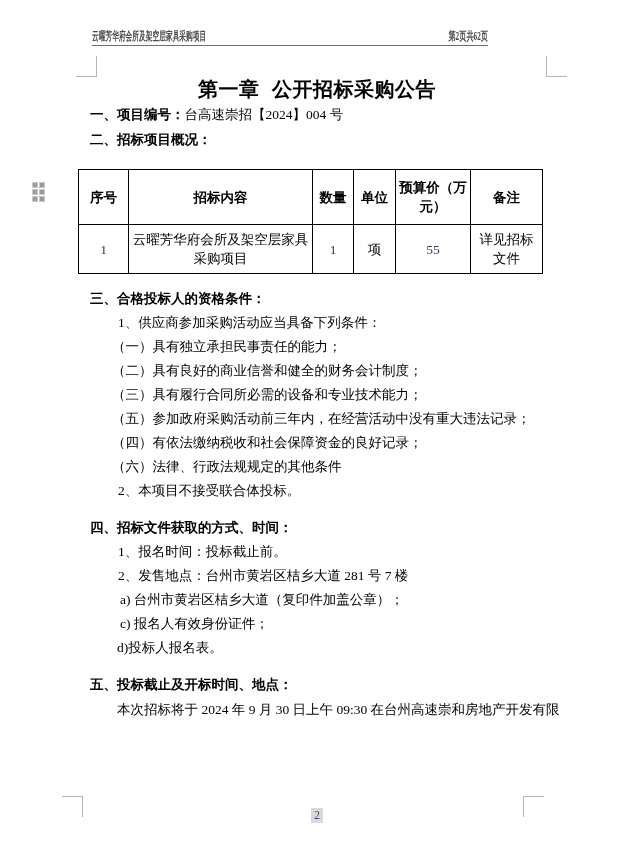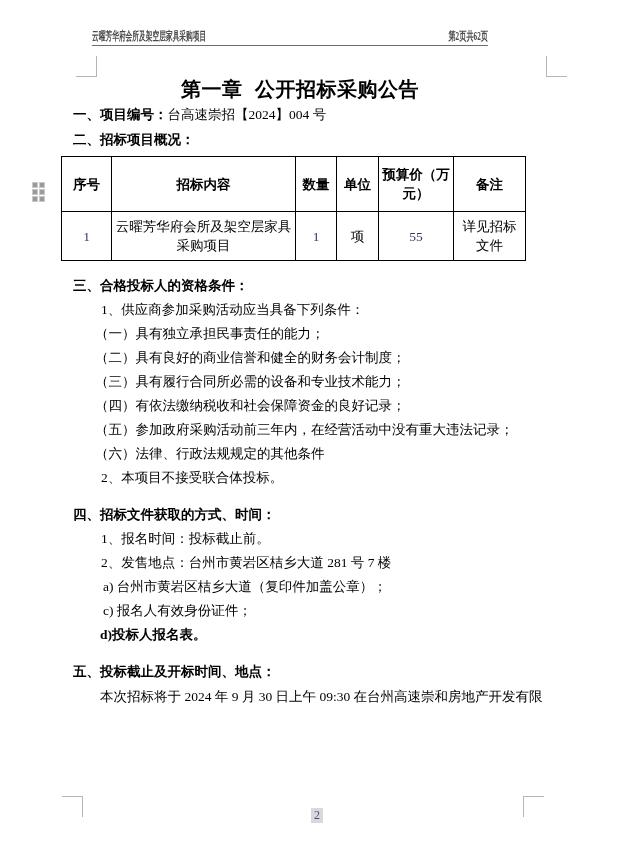--- a/index.html
+++ b/index.html
@@ -22,39 +22,39 @@
   .crop.tr{left:546px;top:56px;border-left:1px solid #b5b5b5;border-bottom:1px solid #b5b5b5;}
   .crop.bl{left:62px;top:796px;border-right:1px solid #b5b5b5;border-top:1px solid #b5b5b5;}
   .crop.br{left:523px;top:796px;border-left:1px solid #b5b5b5;border-top:1px solid #b5b5b5;}
   
   .dots{
     position:absolute;left:33px;top:183px;
     display:grid;grid-template-columns:4px 4px;grid-auto-rows:4px;gap:3px;
   }
   .dots i{background:#9a9a9a;outline:1px solid #c8c8c8;}
   
-  .content{position:absolute;left:73px;top:76px;width:454px;font-size:13.5px;}
+  .content{position:absolute;left:90px;top:76px;width:454px;font-size:13.5px;}
   .title{
     margin:0;font-size:20px;line-height:26px;font-weight:bold;text-align:center;
     word-spacing:7px;letter-spacing:0.5px;
   }
   .para{margin-top:9px;}
   .line{line-height:25px;white-space:nowrap;}
   .item{line-height:24px;white-space:nowrap;}
   .indent{text-indent:27px;}
   .ind-a{padding-left:28px;}  
   .ind-b{padding-left:22px;}  
   .ind-c{padding-left:30px;}  
-  .ind-d{padding-left:27px;font-weight:bold;}  
+  .ind-d{padding-left:27px;}  
   .b{font-weight:bold;}
   .hd{margin-top:12px;}
   
   table.bid{
     border-collapse:collapse;table-layout:fixed;
-    margin:4px 0 4px -12px;width:464px;
+    margin:17px 0 4px -12px;width:464px;
   }
   table.bid td,table.bid th{
     border:1.5px solid #000;text-align:center;vertical-align:middle;
     font-size:13.5px;padding:2px 2px;line-height:19px;white-space:normal;
   }
   table.bid th{font-weight:bold;height:50px;}
   table.bid td{height:44px;}
   .num{color:#2e3b5f;font-family:"Liberation Serif","DejaVu Serif",serif;}
   
   .footer{position:absolute;left:90px;top:805px;width:454px;text-align:center;}
@@ -127,22 +127,22 @@
         <td>详见招标文件</td>
       </tr>
     </tbody>
       </table>
 
     <div class="line hd b">三、合格投标人的资格条件：</div>
     <div class="item ind-a">1、供应商参加采购活动应当具备下列条件：</div>
     <div class="item ind-b">（一）具有独立承担民事责任的能力；</div>
     <div class="item ind-b">（二）具有良好的商业信誉和健全的财务会计制度；</div>
     <div class="item ind-b">（三）具有履行合同所必需的设备和专业技术能力；</div>
+    <div class="item ind-b">（五）参加政府采购活动前三年内，在经营活动中没有重大违法记录；</div>
     <div class="item ind-b">（四）有依法缴纳税收和社会保障资金的良好记录；</div>
-    <div class="item ind-b">（五）参加政府采购活动前三年内，在经营活动中没有重大违法记录；</div>
     <div class="item ind-b">（六）法律、行政法规规定的其他条件</div>
     <div class="item ind-a">2、本项目不接受联合体投标。</div>
 
     <div class="line hd b">四、招标文件获取的方式、时间：</div>
     <div class="item ind-a">1、报名时间：投标截止前。</div>
     <div class="item ind-a">2、发售地点：台州市黄岩区桔乡大道 281 号 7 楼</div>
     <div class="item ind-c">a) 台州市黄岩区桔乡大道（复印件加盖公章）；</div>
     <div class="item ind-c">c) 报名人有效身份证件；</div>
     <div class="item ind-d">d)投标人报名表。</div>
 

